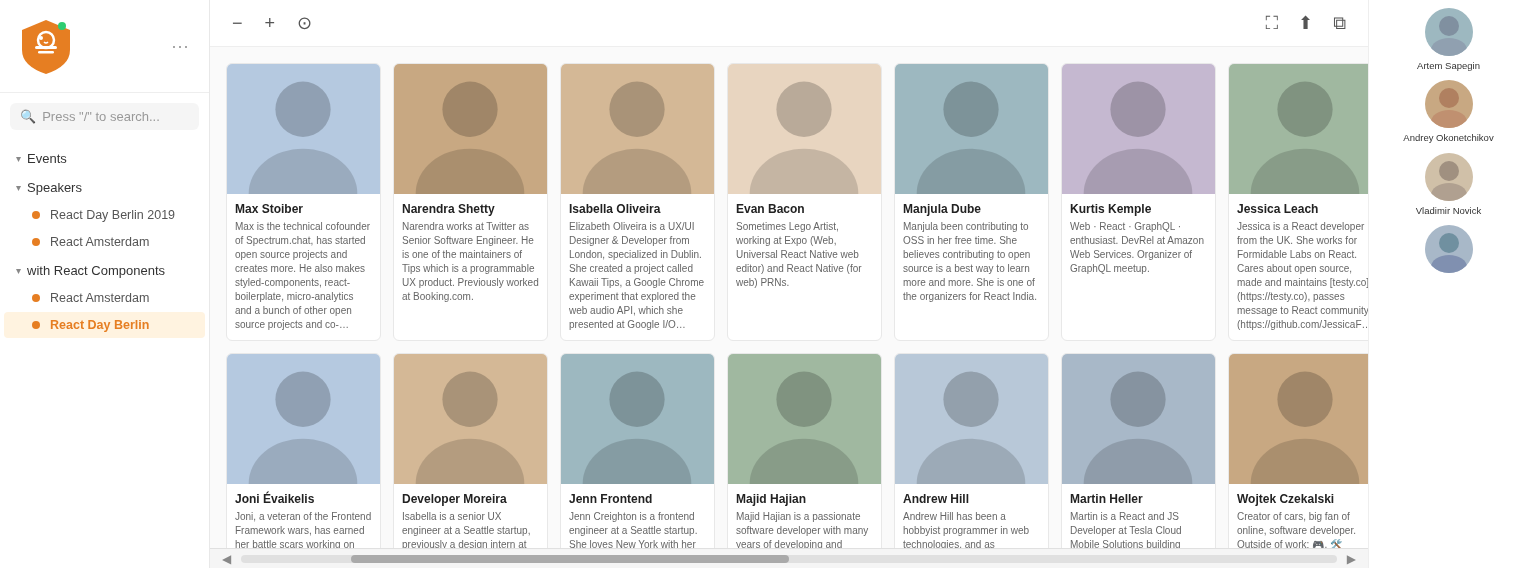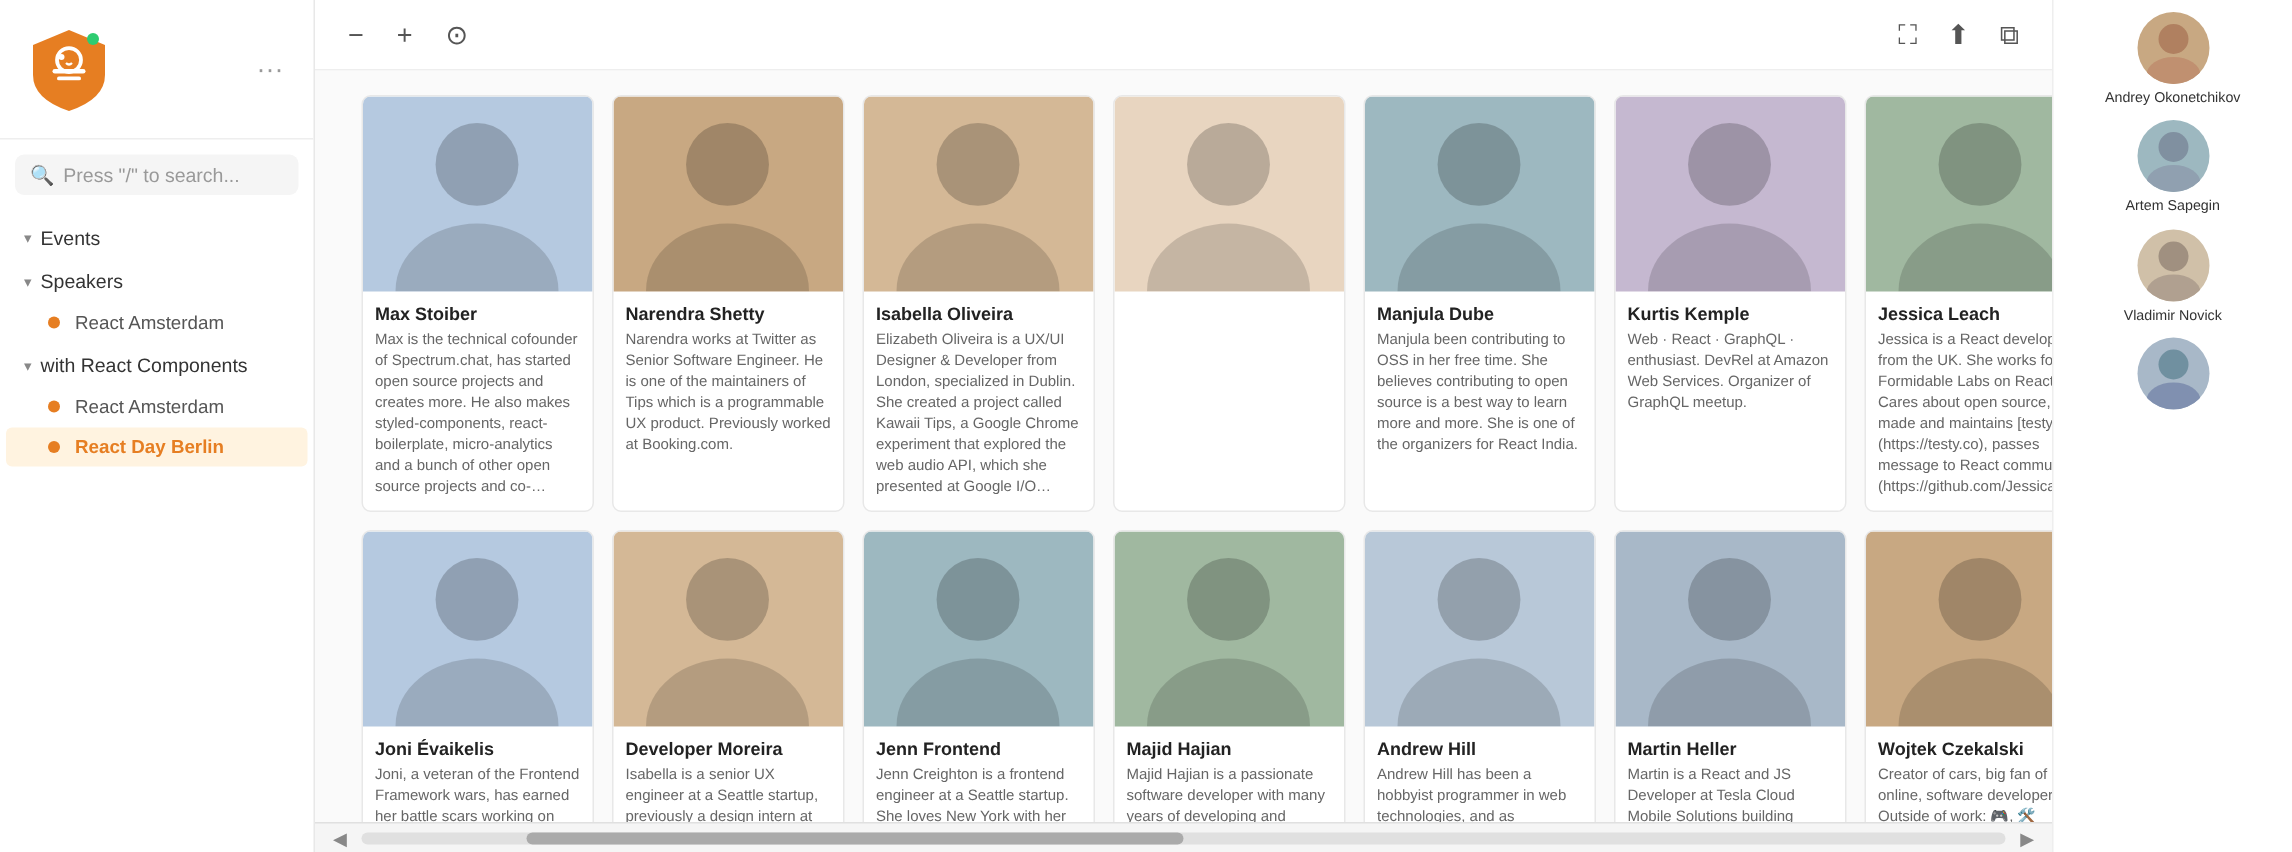--- a/index.html
+++ b/index.html
@@ -109,21 +109,20 @@
       overflow-x: auto;
       overflow-y: auto;
       padding: 16px;
       background: #fafafa;
     }
     .speakers-grid {
       display: flex;
       flex-wrap: nowrap;
       gap: 12px;
       min-width: max-content;
-      margin-left: 15px;
     }
     .speaker-card {
       width: 155px;
       background: #fff;
       border: 1px solid #e8e8e8;
       border-radius: 6px;
       overflow: hidden;
       flex-shrink: 0;
     }
     .speaker-photo {
@@ -268,20 +267,24 @@
       </div>
     </div>
 
     <div class="nav-section">
       <div class="nav-item">
         <span class="expand-icon">▾</span>
         <span>Speakers</span>
       </div>
       <div class="nav-item nav-child">
         <span style="width:8px;height:8px;border-radius:50%;background:#e67e22;display:inline-block;margin-right:4px;"></span>
+        <span>React Day Berlin 2019</span>
+      </div>
+      <div class="nav-item nav-child">
+        <span style="width:8px;height:8px;border-radius:50%;background:#e67e22;display:inline-block;margin-right:4px;"></span>
         <span>React Amsterdam</span>
       </div>
     </div>
 
     <div class="nav-section">
       <div class="nav-item">
         <span class="expand-icon">▾</span>
         <span>with React Components</span>
       </div>
       <div class="nav-item nav-child">
@@ -347,20 +350,24 @@
             <div class="speaker-desc">Elizabeth Oliveira is a UX/UI Designer &amp; Developer from London, specialized in Dublin. She created a project called Kawaii Tips, a Google Chrome experiment that explored the web audio API, which she presented at Google I/O Dublin in 2018. She built a React + GraphQL web app called Kawaii library. This library won the award for Fun Side Project of the Year during React OS Awards 2018!</div>
           </div>
         </div>
         <div class="speaker-card">
           <div class="speaker-photo photo-bg-4" style="display: flex; align-items: flex-end; justify-content: center; overflow: hidden;">
             <svg viewBox="0 0 155 130" xmlns="http://www.w3.org/2000/svg" width="155" height="130">
       <circle cx="77" cy="45" r="28" fill="rgba(0,0,0,0.2)"></circle>
       <ellipse cx="77" cy="130" rx="55" ry="45" fill="rgba(0,0,0,0.15)"></ellipse>
     </svg>
           </div>
+          <div class="speaker-info">
+            <div class="speaker-name">Evan Bacon</div>
+            <div class="speaker-desc">Sometimes Lego Artist, working at Expo (Web, Universal React Native web editor) and React Native (for web) PRNs.</div>
+          </div>
         </div>
         <div class="speaker-card">
           <div class="speaker-photo photo-bg-5" style="display: flex; align-items: flex-end; justify-content: center; overflow: hidden;">
             <svg viewBox="0 0 155 130" xmlns="http://www.w3.org/2000/svg" width="155" height="130">
       <circle cx="77" cy="45" r="28" fill="rgba(0,0,0,0.2)"></circle>
       <ellipse cx="77" cy="130" rx="55" ry="45" fill="rgba(0,0,0,0.15)"></ellipse>
     </svg>
           </div>
           <div class="speaker-info">
             <div class="speaker-name">Manjula Dube</div>
@@ -484,39 +491,39 @@
   <div class="bottom-bar">
     <span class="scroll-arrow">◀</span>
     <div class="scroll-track">
       <div class="scroll-thumb"></div>
     </div>
     <span class="scroll-arrow">▶</span>
   </div>
 </div>
 
 <div id="right-panel">
+  <div class="avatar-item">
+    <div class="avatar-circle photo-bg-5">
+      <svg viewBox="0 0 48 48" xmlns="http://www.w3.org/2000/svg">
+          <circle cx="24" cy="18" r="10" fill="#8090a0"></circle>
+          <ellipse cx="24" cy="42" rx="18" ry="12" fill="#90a0b0"></ellipse>
+        </svg>
+    </div>
+    <span class="avatar-name">Artem Sapegin</span>
+  </div>
   <div class="avatar-item">
     <div class="avatar-circle photo-bg-2">
       <svg viewBox="0 0 48 48" xmlns="http://www.w3.org/2000/svg">
           <circle cx="24" cy="18" r="10" fill="#b08060"></circle>
           <ellipse cx="24" cy="42" rx="18" ry="12" fill="#c09070"></ellipse>
         </svg>
     </div>
     <span class="avatar-name">Andrey Okonetchikov</span>
   </div>
   <div class="avatar-item">
-    <div class="avatar-circle photo-bg-5">
-      <svg viewBox="0 0 48 48" xmlns="http://www.w3.org/2000/svg">
-          <circle cx="24" cy="18" r="10" fill="#8090a0"></circle>
-          <ellipse cx="24" cy="42" rx="18" ry="12" fill="#90a0b0"></ellipse>
-        </svg>
-    </div>
-    <span class="avatar-name">Artem Sapegin</span>
-  </div>
-  <div class="avatar-item">
     <div class="avatar-circle photo-bg-8">
       <svg viewBox="0 0 48 48" xmlns="http://www.w3.org/2000/svg">
           <circle cx="24" cy="18" r="10" fill="#a09080"></circle>
           <ellipse cx="24" cy="42" rx="18" ry="12" fill="#b0a090"></ellipse>
         </svg>
     </div>
     <span class="avatar-name">Vladimir Novick</span>
   </div>
   <div class="avatar-item">
     <div class="avatar-circle photo-bg-11">

